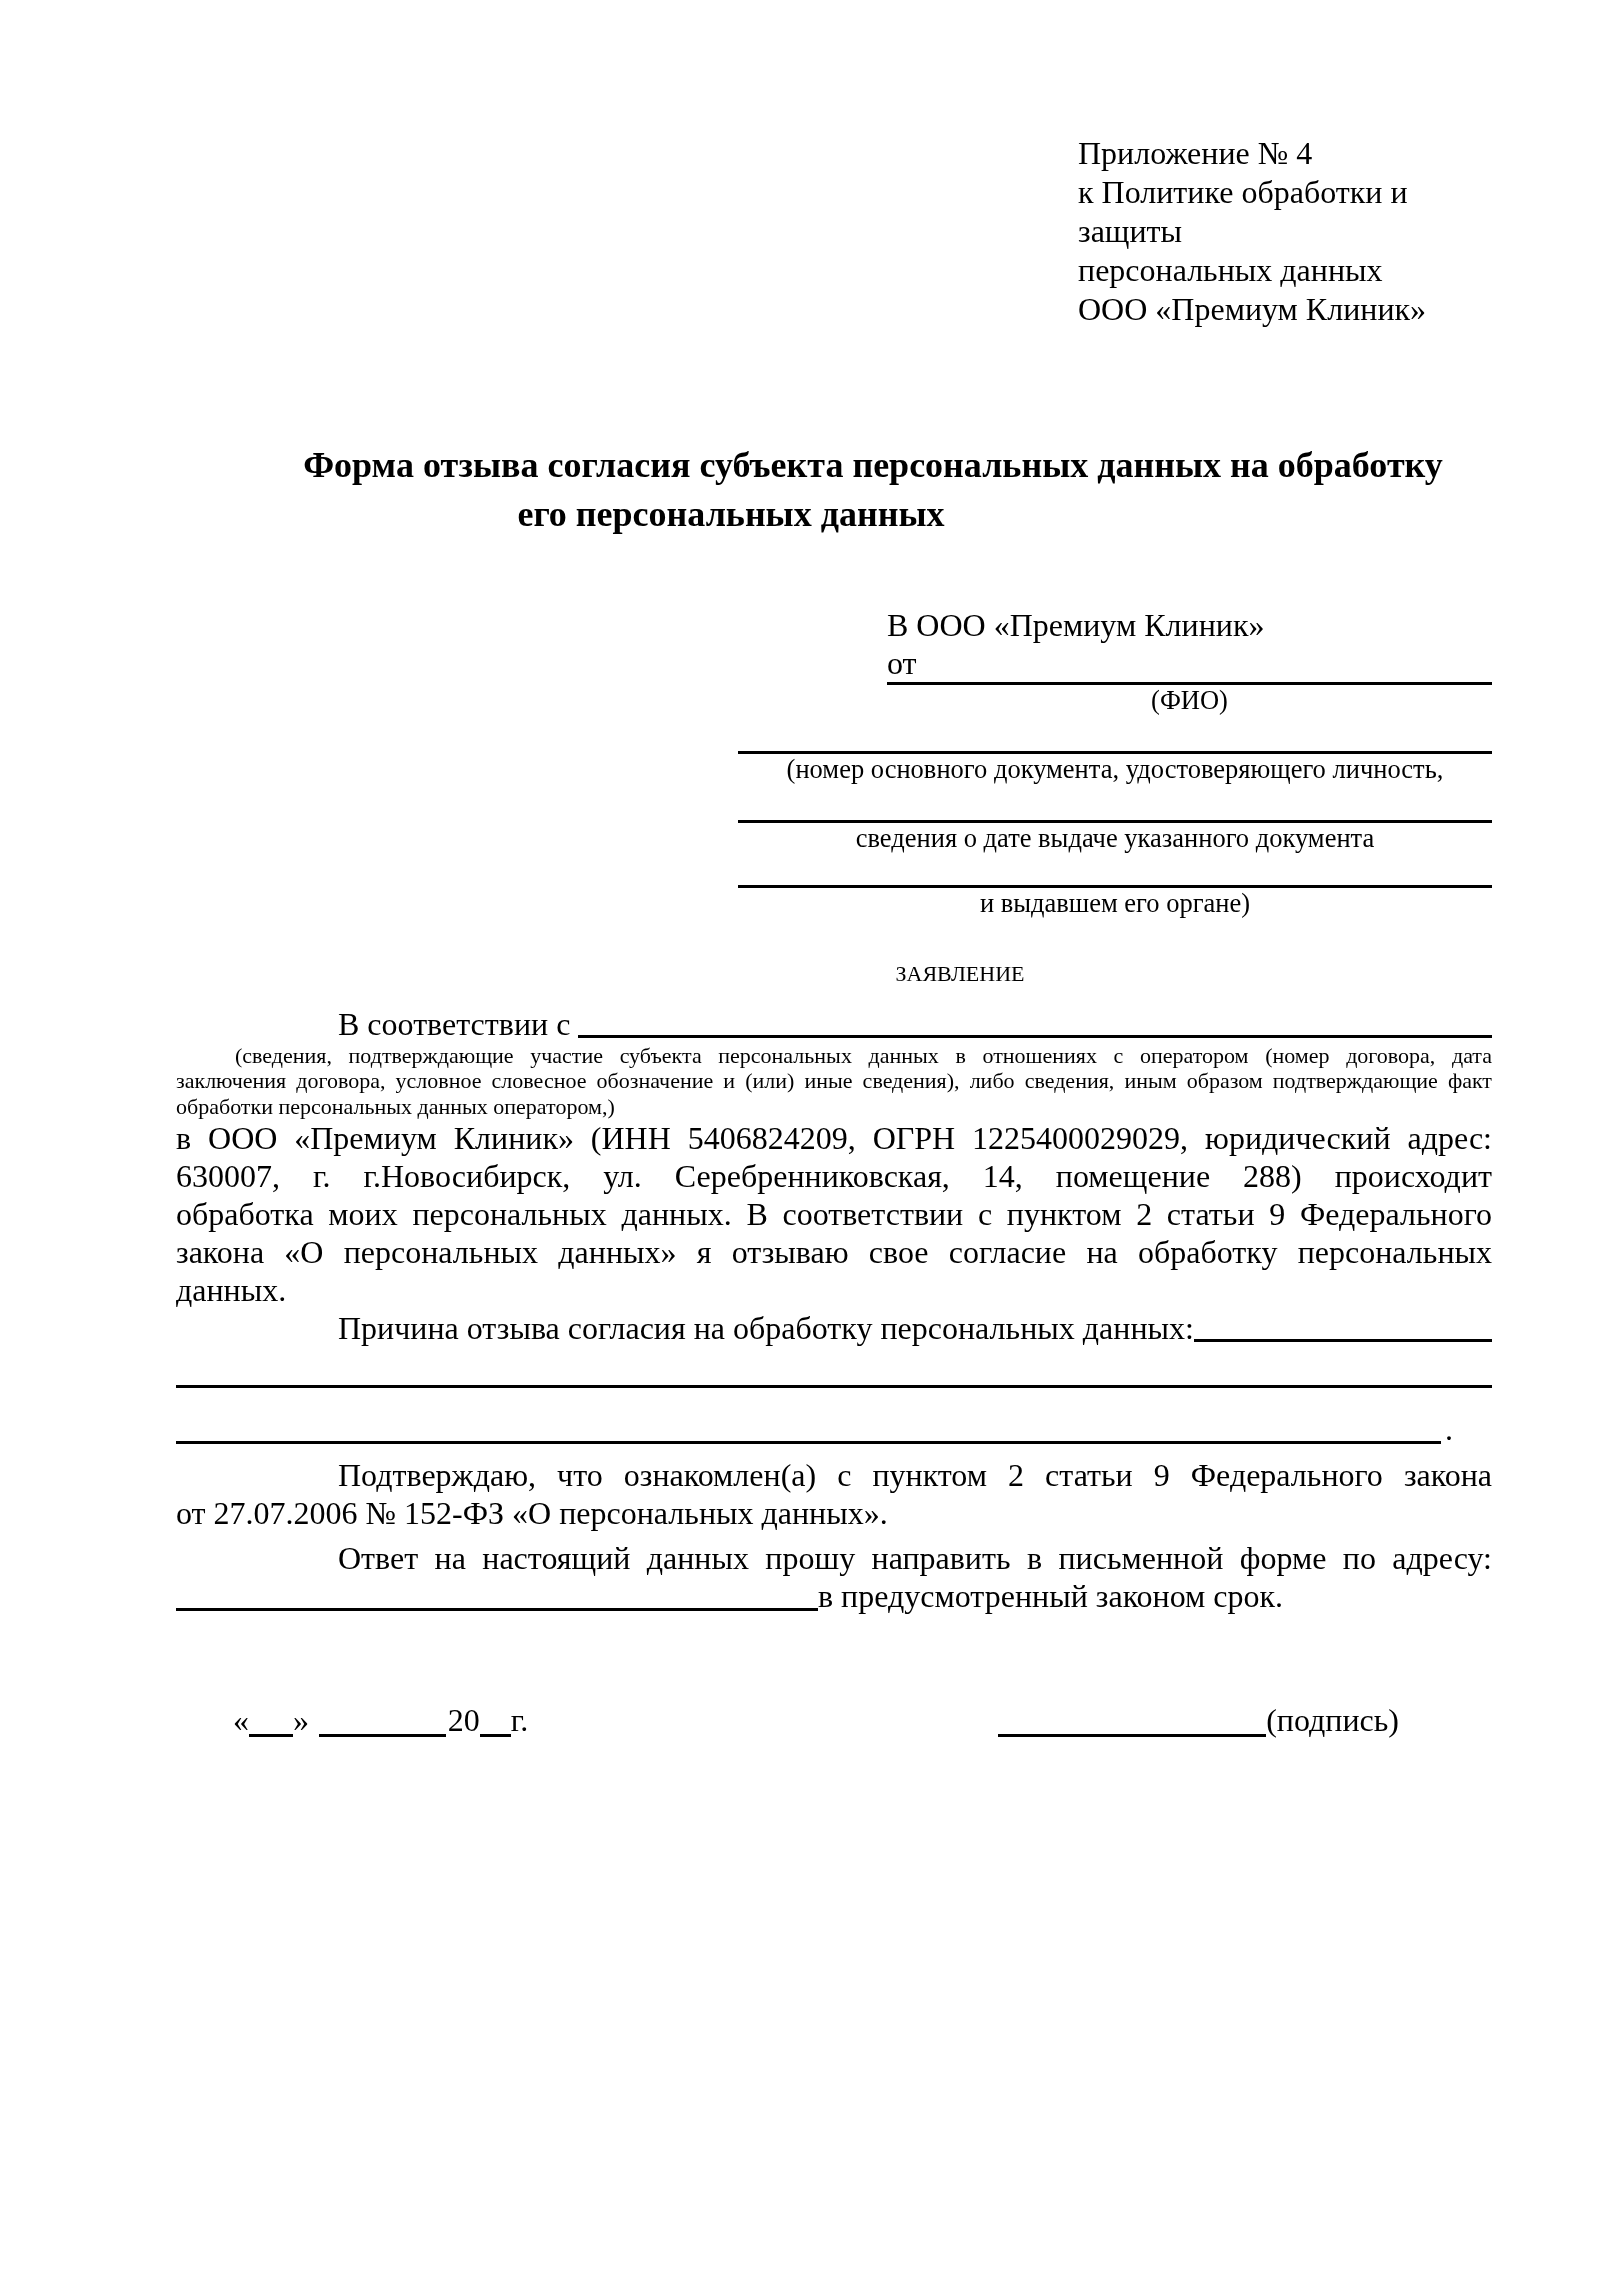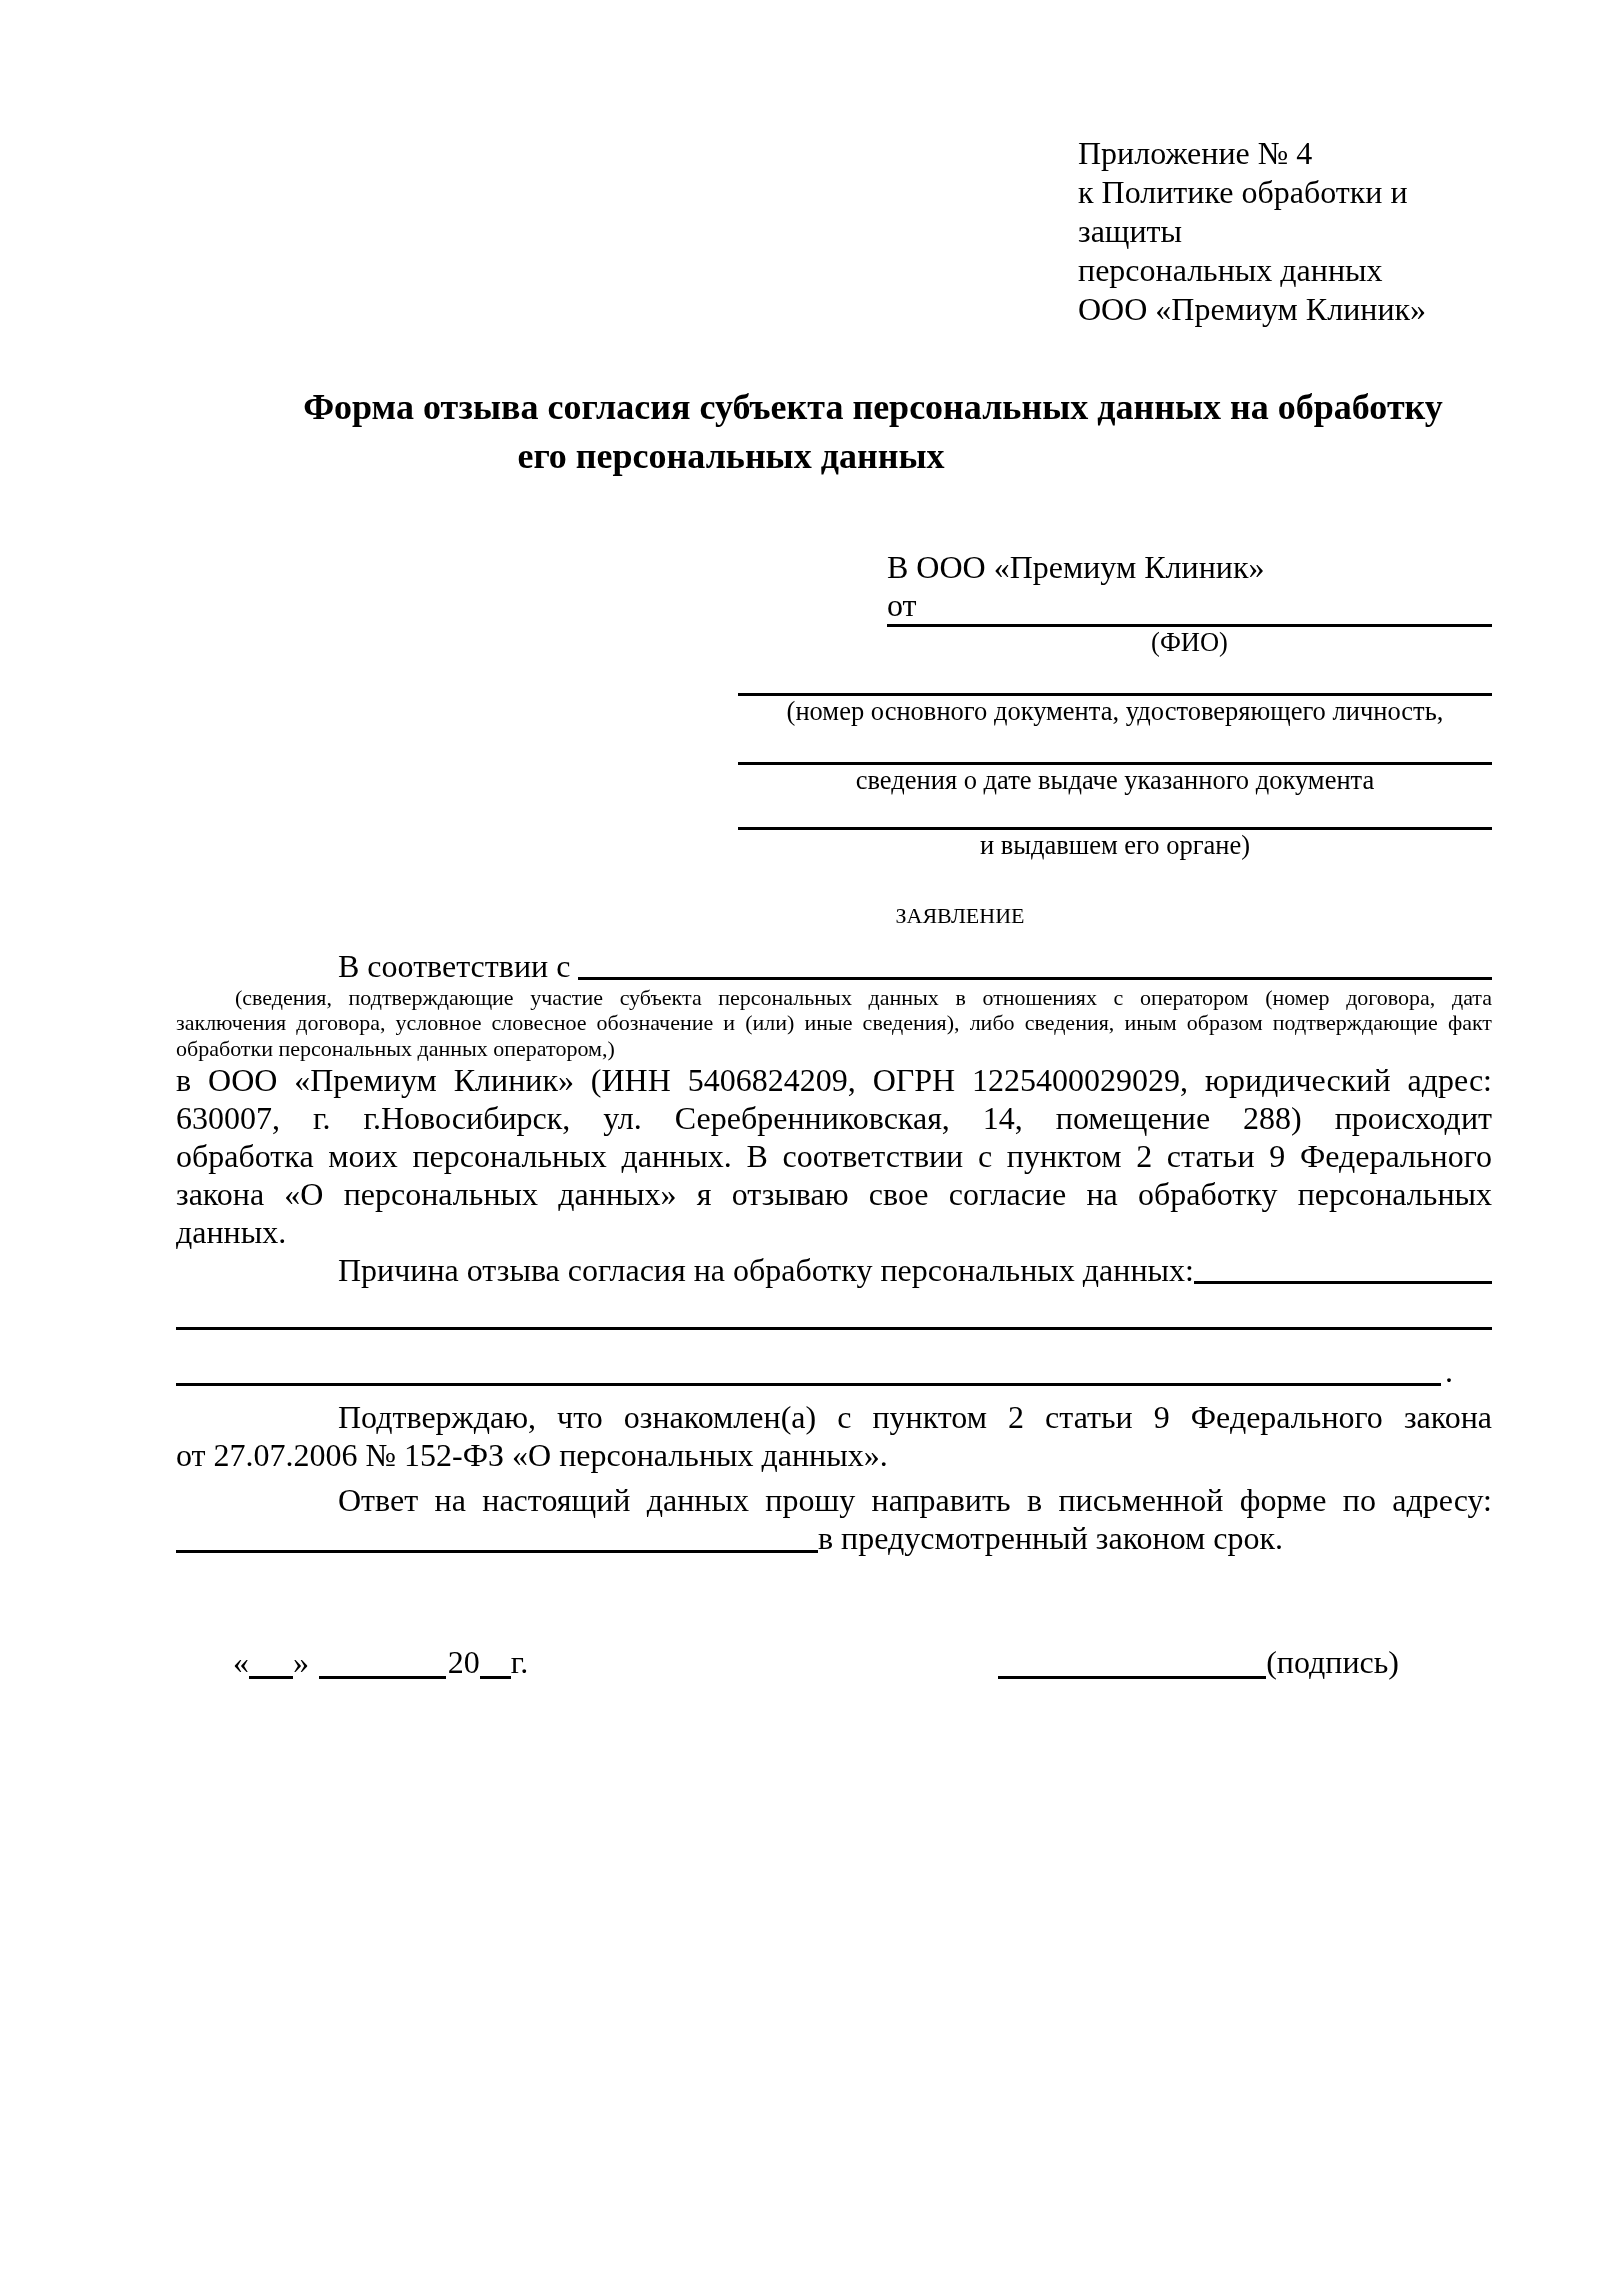--- a/index.html
+++ b/index.html
@@ -12,21 +12,21 @@
     font-size:32px;
     overflow:hidden;
     border-radius:10px;
   }
   .content { margin:0 129px 0 176px; }
 
   
   .header-note { padding-top:134px; margin-left:902px; line-height:39px; }
 
   
-  .doc-title { margin-top:54px; font-weight:bold; font-size:36px; line-height:49px; text-align:center; }
+  .doc-title { margin-top:112px; font-weight:bold; font-size:36px; line-height:49px; text-align:center; }
   .doc-title .t1 { transform:translateX(39px); }
   .doc-title .t2 { transform:translateX(-103px); }
 
   
   .addressee { margin-top:67px; margin-left:562px; width:754px; }
   .addr-to { margin-left:149px; line-height:39px; }
   .addr-from { margin-left:149px; line-height:37px; }
   .blank { height:0; border-bottom:3.9px solid #000; }
   .blank.ind { margin-left:149px; }
   .blank.mt { margin-top:35px; }

